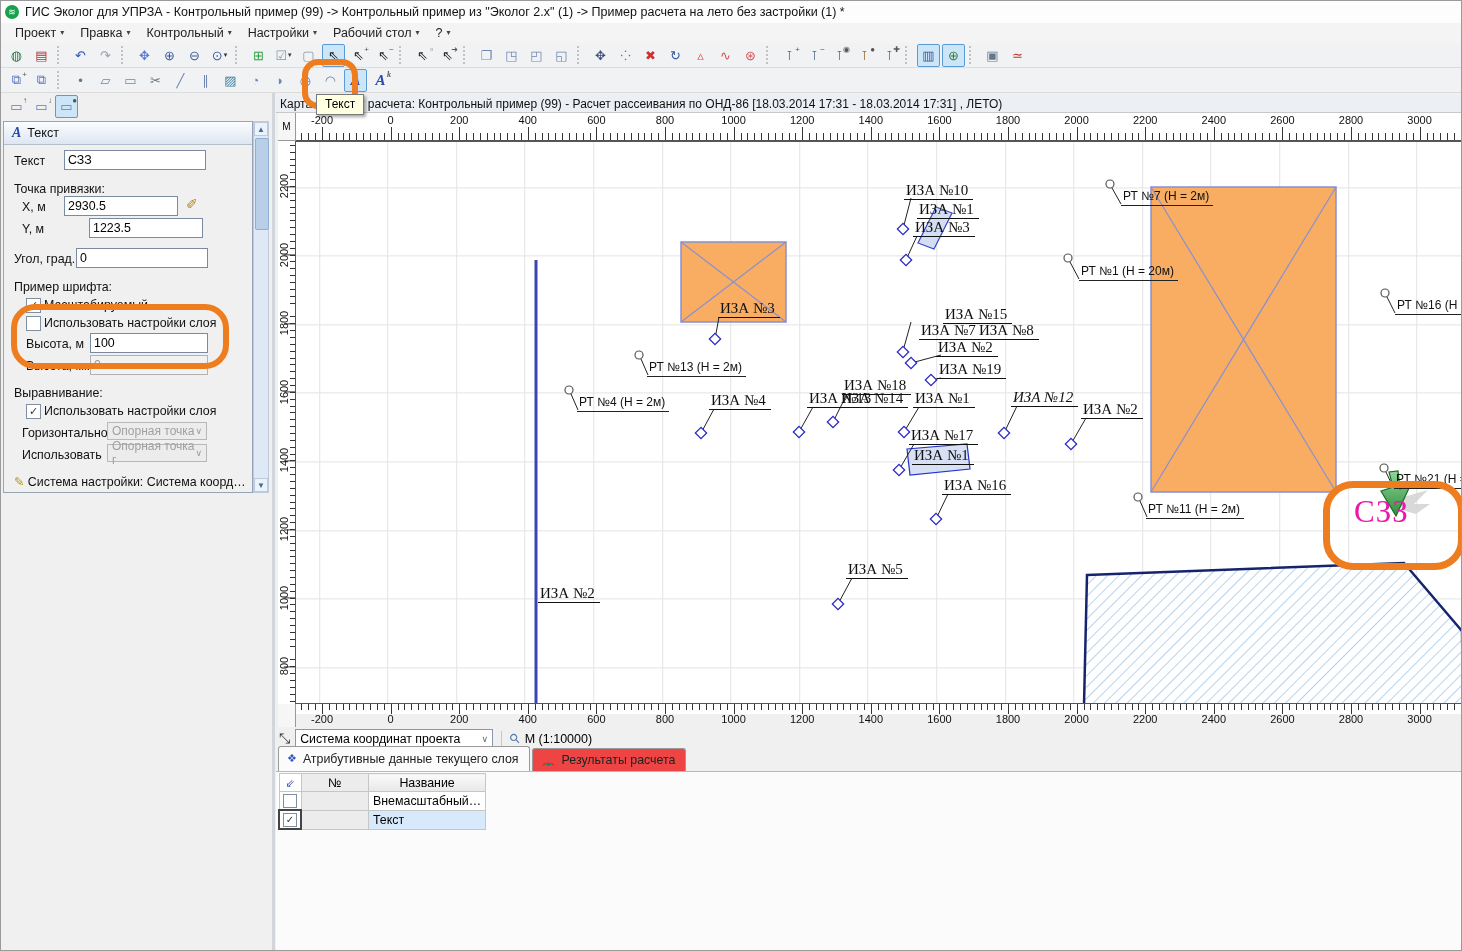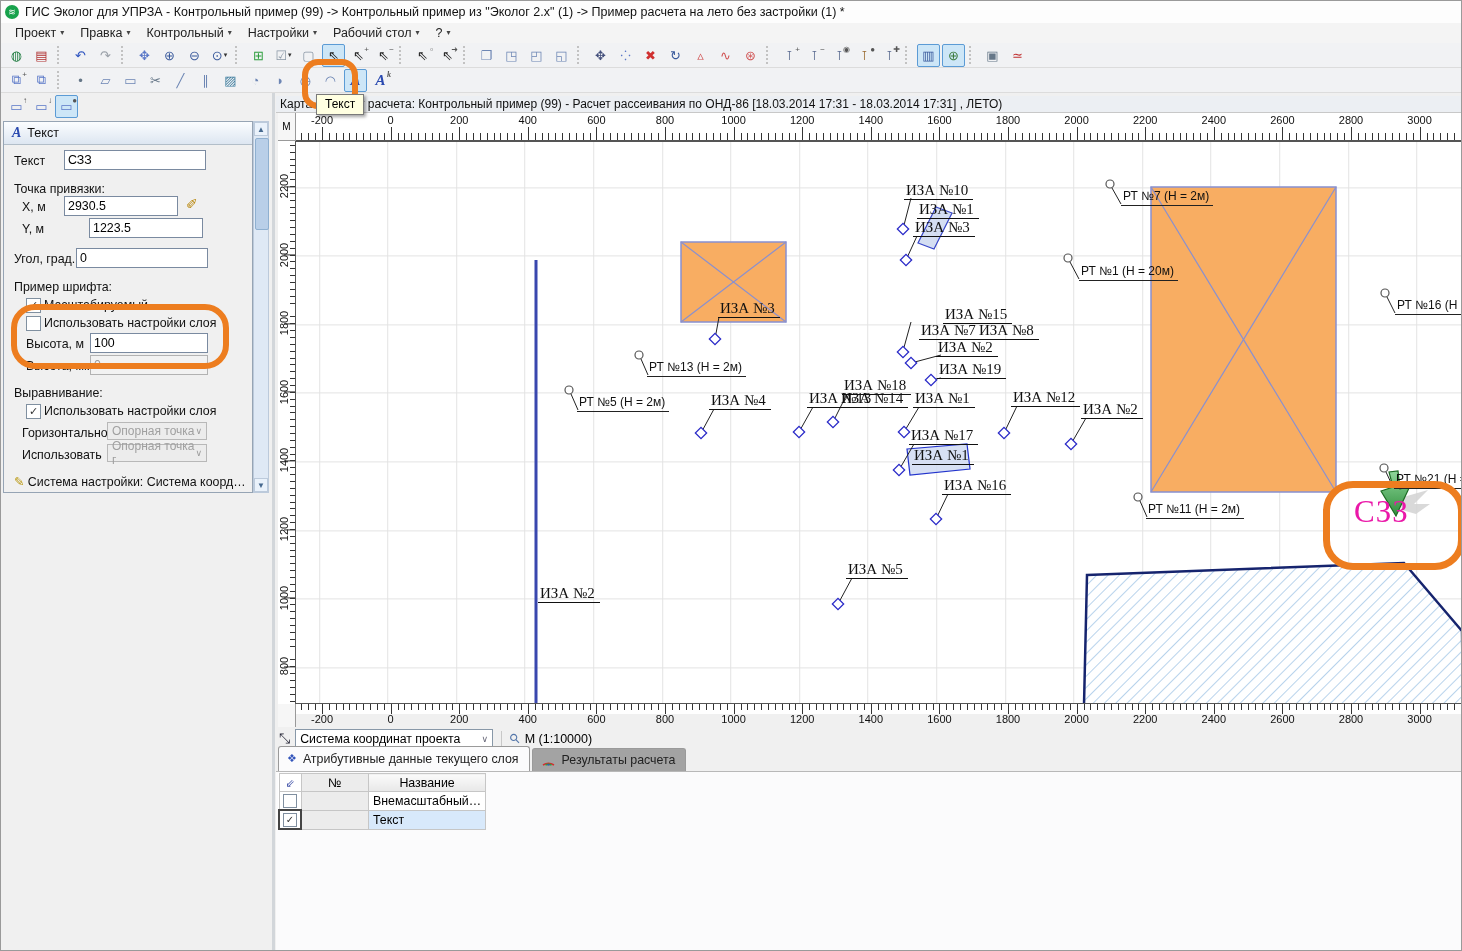--- a/index.html
+++ b/index.html
@@ -63,21 +63,21 @@
     background-size:100% 6px,100% 10px;background-position:-0.4px top,-41.6px top;background-repeat:no-repeat;}
   #rbnums{left:295px;top:712px;width:1167px;height:14px;overflow:hidden;}
   #rbnums .rnum{top:0;}
   #mapbottombar{left:275px;top:727px;width:1187px;height:21px;display:flex;align-items:center;gap:5px;padding-left:3px;box-sizing:border-box;font-size:12.5px;background:#f0f0f0;}
   #coordsel{width:198px;height:19px;background:#fff;border:1px solid #8898a8;display:flex;align-items:center;justify-content:space-between;padding:0 4px;box-sizing:border-box;font-size:12.3px;}
   #coordsel .car{font-size:9px;color:#667;}
   .vbar{width:1px;height:16px;background:#c8c8c8;margin:0 3px;}
   
   #attrpanebg{left:275px;top:770px;width:1187px;height:181px;background:#fbfbfc;border-top:1px solid #b8b8b8;}
   #tabbar{left:277px;top:748px;width:1185px;height:22px;display:flex;align-items:flex-end;gap:2px;font-size:12.4px;}
-  .tab{display:flex;align-items:center;gap:6px;padding:2px 10px 3px 8px;border:1px solid #9a9a9a;border-bottom:none;border-radius:3px 3px 0 0;background:#a3a3a3;color:#222;height:17px;}
+  .tab{display:flex;align-items:center;gap:6px;padding:2px 10px 3px 8px;border:1px solid #9a9a9a;border-bottom:none;border-radius:3px 3px 0 0;background:#ef4444;color:#222;height:17px;}
   .tab.active{background:#fbfbfc;height:19px;}
   .tabicon{color:#3355bb;font-size:11px;}
   #attrtable{position:absolute;left:277px;top:772px;border-collapse:collapse;font-size:12.4px;background:#fff;}
   #attrtable th,#attrtable td{border:1px solid #c6c6c6;height:17px;padding:0 4px;text-align:left;font-weight:normal;}
   #attrtable th{background:linear-gradient(#fafafa,#e8e8e8);text-align:center;}
   #attrtable .c0{width:16px;padding:0 2px;text-align:center;background:#fff;}
   #attrtable .c1{width:58px;background:#ececec;}
   #attrtable .c2{width:100px;}
   #attrtable tr.sel .c2{background:#d8e9fb;}
   #attrtable tr.sel .c0{border:2px solid #444;}
@@ -496,33 +496,33 @@
         <div class="lbl-iza" style="left: 422px; top: 158px;">ИЗА №3</div>
         <div class="lbl-iza" style="left: 611px; top: 164px; margin-left: 36px;">ИЗА №15</div>
         <div class="lbl-iza" style="left: 623px; top: 180px;">ИЗА №7</div>
         <div class="lbl-iza" style="left: 681px; top: 180px;">ИЗА №8</div>
         <div class="lbl-iza" style="left: 640px; top: 197px;">ИЗА №2</div>
         <div class="lbl-iza" style="left: 641px; top: 219px;">ИЗА №19</div>
         <div class="lbl-iza" style="left: 546px; top: 235px;">ИЗА №18</div>
         <div class="lbl-iza" style="left: 511px; top: 248px;">ИЗА №13</div>
         <div class="lbl-iza" style="left: 543px; top: 248px;">ИЗА №14</div>
         <div class="lbl-iza" style="left: 617px; top: 248px;">ИЗА №1</div>
-        <div class="lbl-iza" style="left: 715px; top: 247px;">ИЗА №12</div>
+        <div class="lbl-iza" style="left: 715px; top: 247px; font-style: italic;">ИЗА №12</div>
         <div class="lbl-iza" style="left: 785px; top: 259px;">ИЗА №2</div>
         <div class="lbl-iza" style="left: 613px; top: 285px;">ИЗА №17</div>
         <div class="lbl-iza" style="left: 616px; top: 305px;">ИЗА №1</div>
         <div class="lbl-iza" style="left: 646px; top: 335px;">ИЗА №16</div>
         <div class="lbl-iza" style="left: 413px; top: 250px;">ИЗА №4</div>
         <div class="lbl-iza" style="left: 550px; top: 419px;">ИЗА №5</div>
         <div class="lbl-iza" style="left: 242px; top: 443px;">ИЗА №2</div>
         <div class="lbl-rt" style="left: 825px; top: 48px;">РТ №7 (Н = 2м)</div>
         <div class="lbl-rt" style="left: 783px; top: 123px;">РТ №1 (Н = 20м)</div>
         <div class="lbl-rt" style="left: 1099px; top: 157px;">РТ №16 (Н =</div>
         <div class="lbl-rt" style="left: 351px; top: 219px;">РТ №13 (Н = 2м)</div>
-        <div class="lbl-rt" style="left: 281px; top: 254px;">РТ №5 (Н = 2м)</div>
+        <div class="lbl-rt" style="left: 281px; top: 254px;">РТ №4 (Н = 2м)</div>
         <div class="lbl-rt" style="left: 850px; top: 361px;">РТ №11 (Н = 2м)</div>
         <div class="lbl-rt" style="left: 1098px; top: 331px;">РТ №21 (Н =</div>
       </div>
     <div id="szz">СЗЗ</div>
   </div>
 
   <div id="rulerbottom" class="abs"></div>
   <div id="cornerbox" class="abs"></div>
   <div id="rbnums" class="abs">
       <span class="rnum" style="left: 26px;">-200</span>

